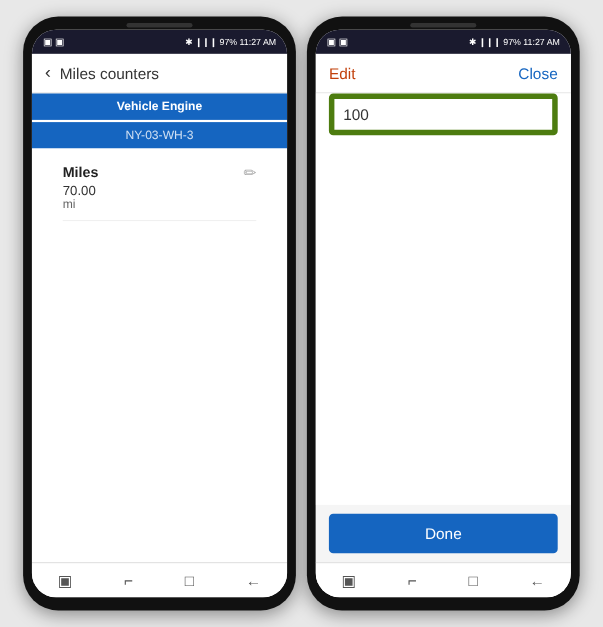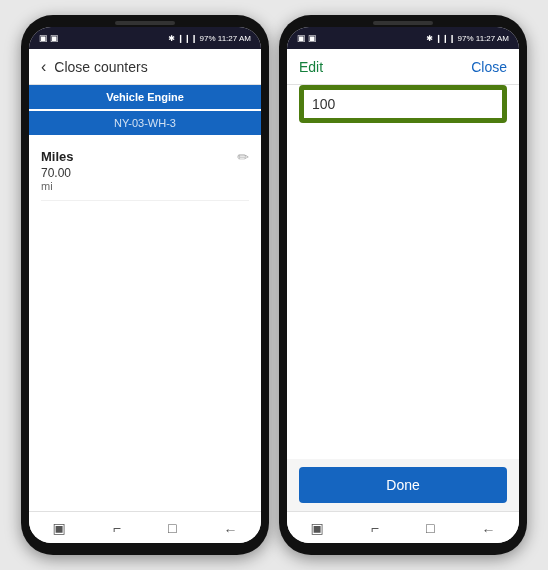--- a/index.html
+++ b/index.html
@@ -98,21 +98,21 @@
       padding: 8px 12px;
       display: flex;
       align-items: center;
       justify-content: space-between;
       border-bottom: 1px solid #e0e0e0;
       min-height: 36px;
     }
 
     .edit-label {
       font-size: 14px;
-      color: #15803d;
+      color: #c2410c;
       font-weight: 500;
     }
 
     .close-label {
       font-size: 14px;
       color: #1565c0;
       font-weight: 500;
       cursor: pointer;
       margin-left: 40px;
     }
@@ -140,21 +140,21 @@
     .tab-item.active {
       color: #fff;
       border-bottom: 2px solid #fff;
       font-weight: 600;
     }
 
     .content-area {
       flex: 1;
       background: #fff;
       overflow-y: auto;
-      padding: 10px 12px;
+      padding: 10px 28px;
     }
 
     .miles-row {
       display: flex;
       justify-content: space-between;
       align-items: flex-start;
       padding: 4px 0 8px 0;
       border-bottom: 1px solid #f0f0f0;
     }
 
@@ -254,21 +254,21 @@
   <div class="phone">
     <div class="phone-screen">
 
       <div class="status-bar">
         <span>▣ ▣</span>
         <span class="status-icons">✱  ❙❙❙ 97%  11:27 AM</span>
       </div>
 
       <div class="app-header">
         <span class="back-arrow">‹</span>
-        <span class="header-title">Close counters</span>
+        <span class="header-title">Miles counters</span>
       </div>
 
       <div class="tab-bar">
         <div class="tab-item active">Vehicle Engine</div>
         <div class="tab-item">NY-03-WH-3</div>
       </div>
 
       <div class="content-area">
         <div class="miles-row">
           <div class="miles-info">

